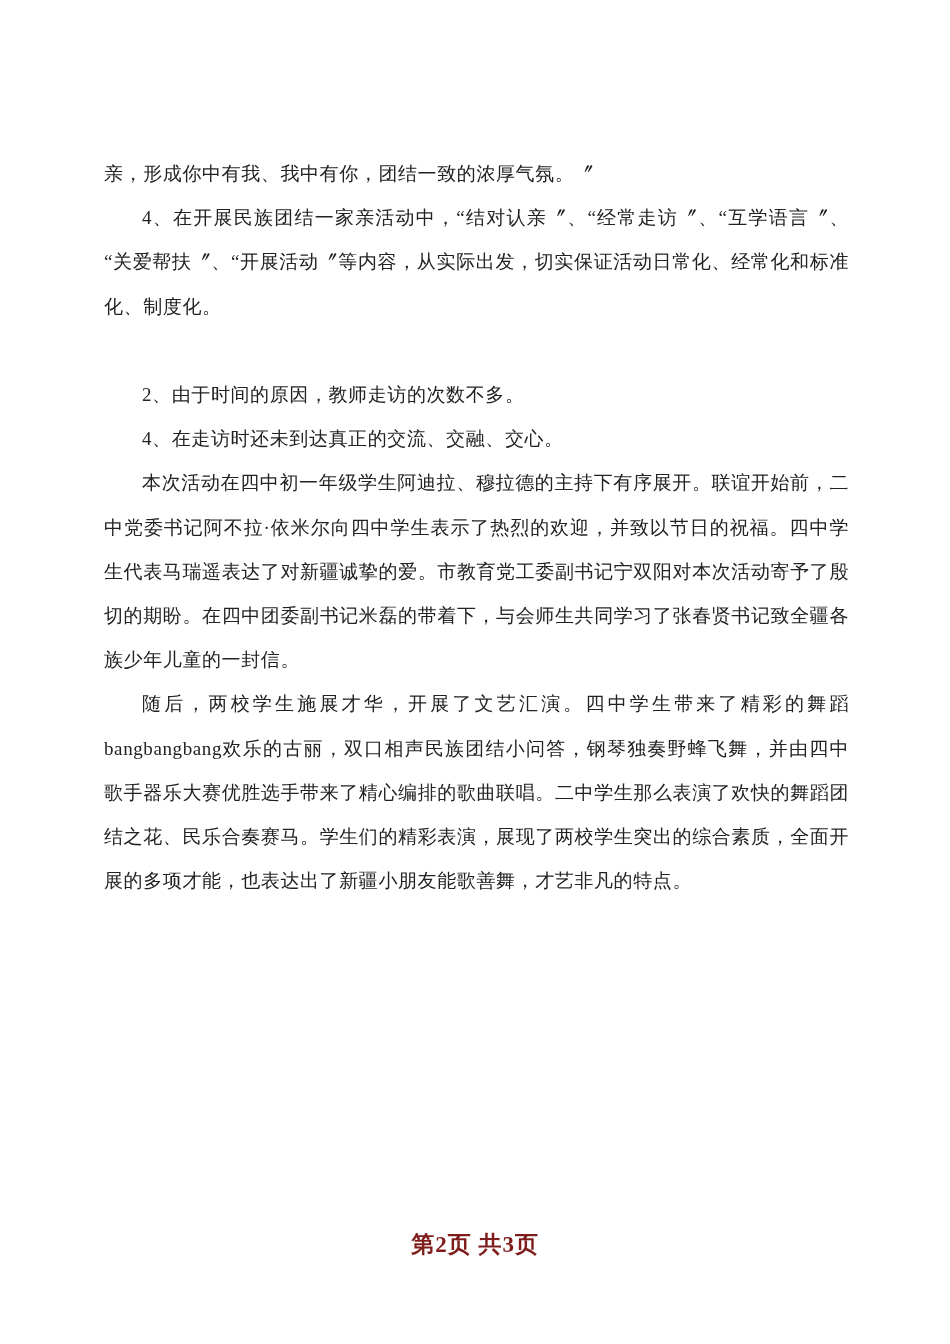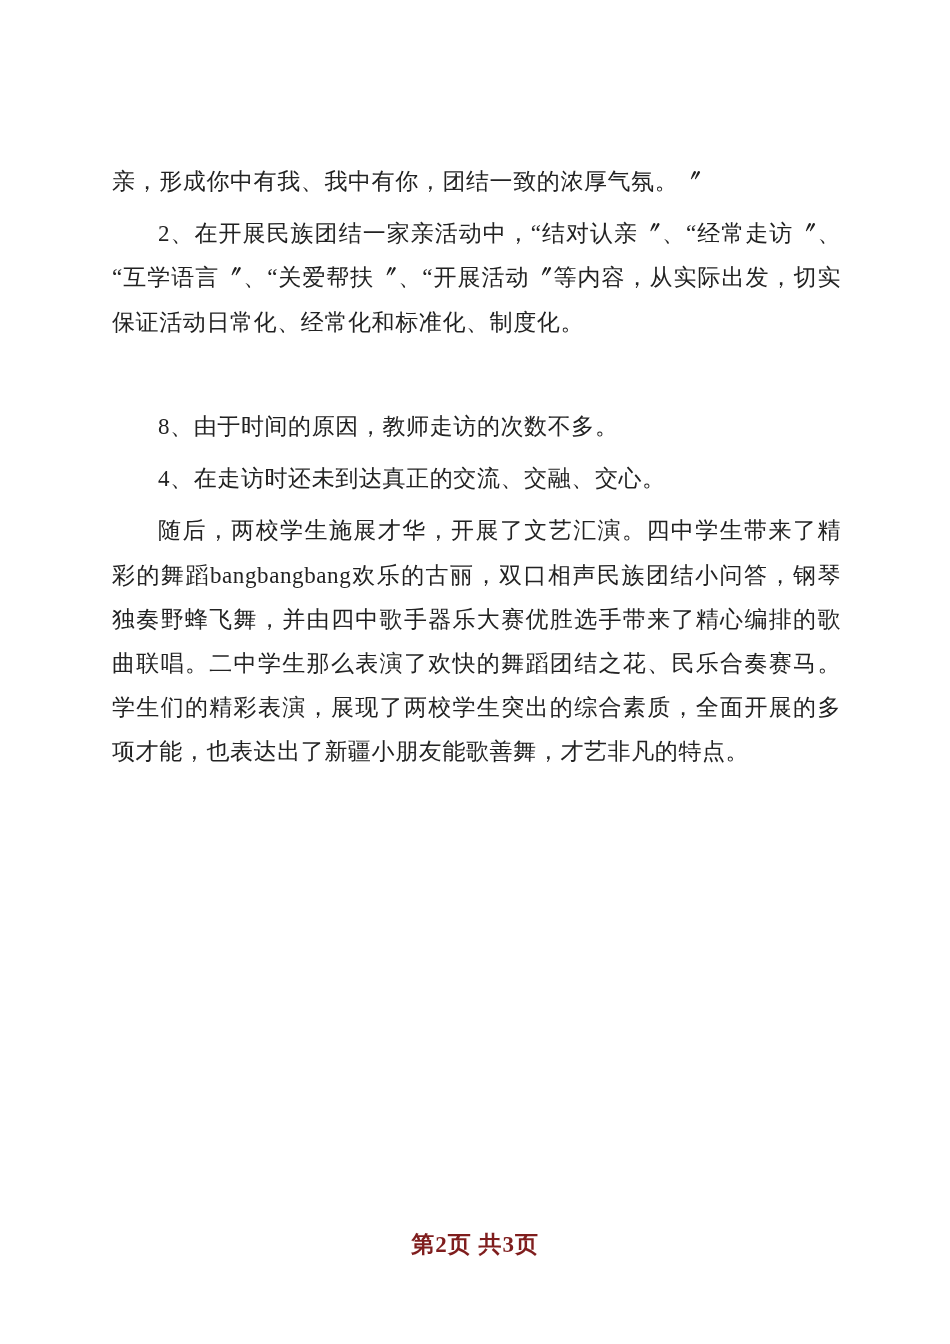--- a/index.html
+++ b/index.html
@@ -21,22 +21,22 @@
     overflow: hidden;
     box-sizing: border-box;
   }
   .doc-body {
     position: absolute;
     left: 104px;
     top: 152px;
     width: 745px;
   }
   .para {
-    margin: 8px;
-    font-size: 23px;
+    margin: 0;
+    font-size: 19px;
     line-height: 44.2px;
     letter-spacing: 0.6px;
     text-align: justify;
     text-justify: inter-ideograph;
     text-align-last: left;
     font-weight: 400;
     color: #222222;
     -webkit-font-smoothing: antialiased;
   }
   .para.indent {
@@ -64,30 +64,31 @@
 </style>
 </head>
 <body>
 
 <div class="page">
 
   <div class="doc-body">
 
     <p class="para noindent">亲，形成你中有我、我中有你，团结一致的浓厚气氛。〞</p>
 
-    <p class="para indent">2、在开展民族团结一家亲活动中，“结对认亲〞、“经常走访〞、“互学语言〞、“关爱帮扶〞、“开展活动〞等内容，从实际出发，切实保证活动日常化、经常化和标准化、制度化。</p>
+    <p class="para indent">4、在开展民族团结一家亲活动中，“结对认亲〞、“经常走访〞、“互学语言〞、“关爱帮扶〞、“开展活动〞等内容，从实际出发，切实保证活动日常化、经常化和标准化、制度化。</p>
 
     <div class="spacer-line"></div>
 
-    <p class="para indent">8、由于时间的原因，教师走访的次数不多。</p>
+    <p class="para indent">2、由于时间的原因，教师走访的次数不多。</p>
 
     <p class="para indent">4、在走访时还未到达真正的交流、交融、交心。</p>
 
 
 
+    <p class="para indent">本次活动在四中初一年级学生阿迪拉、穆拉德的主持下有序展开。联谊开始前，二中党委书记阿不拉·依米尔向四中学生表示了热烈的欢迎，并致以节日的祝福。四中学生代表马瑞遥表达了对新疆诚挚的爱。市教育党工委副书记宁双阳对本次活动寄予了殷切的期盼。在四中团委副书记米磊的带着下，与会师生共同学习了张春贤书记致全疆各族少年儿童的一封信。</p>
 
     <p class="para indent">随后，两校学生施展才华，开展了文艺汇演。四中学生带来了精彩的舞蹈bangbangbang欢乐的古丽，双口相声民族团结小问答，钢琴独奏野蜂飞舞，并由四中歌手器乐大赛优胜选手带来了精心编排的歌曲联唱。二中学生那么表演了欢快的舞蹈团结之花、民乐合奏赛马。学生们的精彩表演，展现了两校学生突出的综合素质，全面开展的多项才能，也表达出了新疆小朋友能歌善舞，才艺非凡的特点。</p>
 
   </div>
 
   <div class="footer">第2页 共3页</div>
 
 </div>
 
 </body></html>

